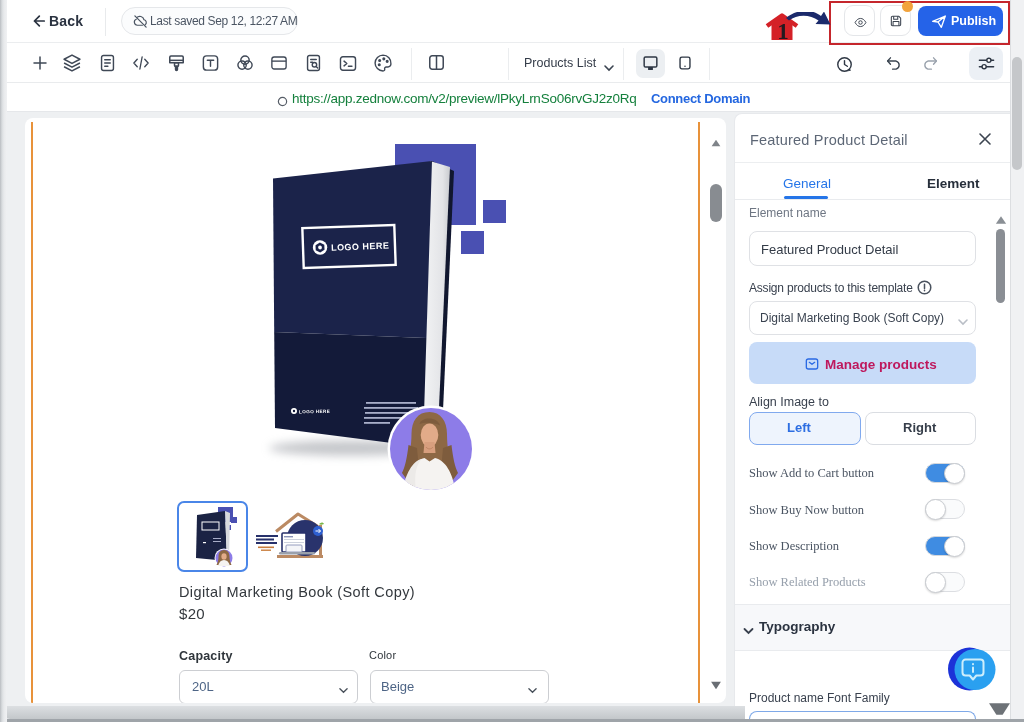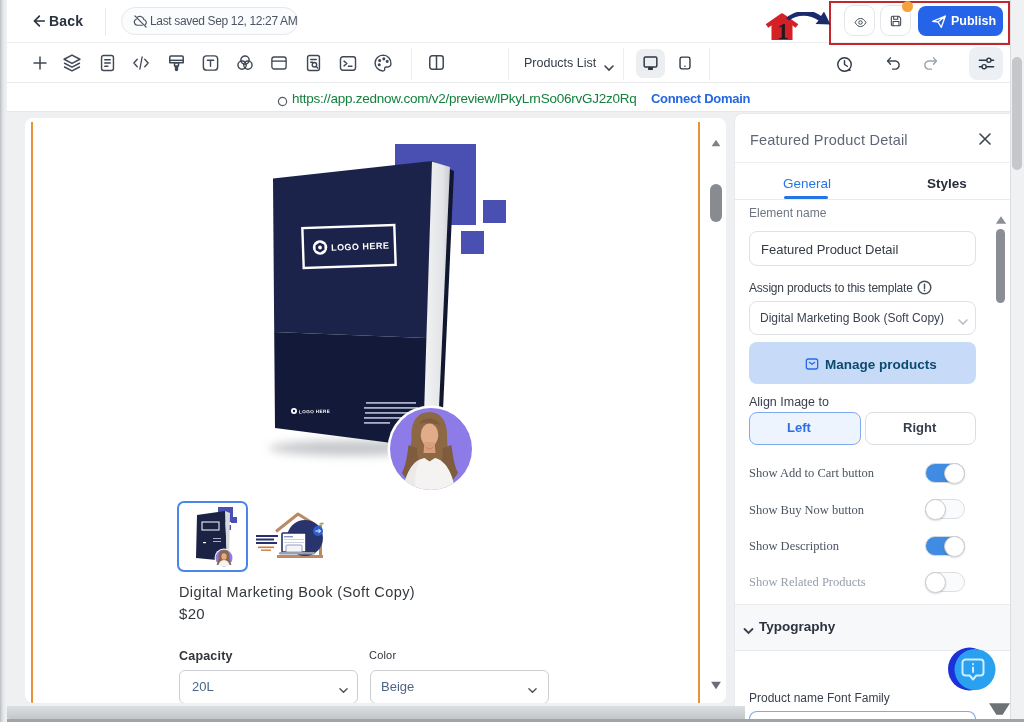--- a/index.html
+++ b/index.html
@@ -53,21 +53,21 @@
   #tabsty { left:192px; top:62px; font-size:13.5px; font-weight:700; color:#272f3b; }
   #tabund { left:49px; top:82px; width:44px; height:3px; background:#2575e8; border-radius:2px; }
   #pdiv2 { left:0; top:85px; width:276px; height:1px; background:#e9ebee; }
   #elname { left:14px; top:92px; font-size:12px; color:#6e7683; }
   #elinput { left:14px; top:117px; width:227px; height:35px; border:1px solid #dfe1e5; border-radius:8px; }
   #elinputtxt { left:26px; top:128px; font-size:13px; color:#333b47; }
   #assignlbl { left:14px; top:167px; font-size:12px; letter-spacing:-0.2px; font-weight:500; color:#39414e; }
   #prodsel { left:14px; top:187px; width:227px; height:34px; border:1px solid #dfe1e5; border-radius:8px; }
   #prodseltxt { left:25px; top:197px; font-size:12px; color:#3a4350; }
   #managebtn { left:14px; top:228px; width:227px; height:42px; background:#c7dbf8; border-radius:8px; }
-  #managetxt { left:90px; top:243px; font-size:13.5px; font-weight:700; color:#0c4a6e; }
+  #managetxt { left:90px; top:243px; font-size:13.5px; font-weight:700; color:#be185d; }
   #alignlbl { left:14px; top:281px; font-size:12.5px; font-weight:500; color:#39414e; }
   #leftbtn { left:14px; top:298px; width:112px; height:33px; background:#eef4fd; border:1.5px solid #80a9ee; border-radius:8px; }
   #leftbtntxt { left:52px; top:306px; font-size:13px; font-weight:700; color:#2d6ee2; }
   #rightbtn { left:130px; top:298px; width:111px; height:33px; background:#fff; border:1px solid #dadde2; border-radius:8px; }
   #rightbtntxt { left:168px; top:306px; font-size:13px; font-weight:700; color:#363e4a; }
   .togglbl { position:absolute; left:14px; font-size:12.5px; color:#4a5462;font-family:Liberation Serif, serif; }
   .track { position:absolute; left:190px; width:40px; height:20px; border-radius:10px; }
   .track.on { background:#3f8ce2; border:1px solid #d5d8dc; }
   .track.off { background:#fafbfc; border:1px solid #dcdee2; }
   .knob { position:absolute; top:-1.5px; width:21px; height:21px; background:#fff; border:1px solid #c9ccd1; border-radius:50%;
@@ -421,21 +421,21 @@
 
 <div class="abs" id="panel">
   <div class="abs" id="ptitle">Featured Product Detail</div>
   <div class="abs" style="left:243px;top:18px;">
     <svg width="14" height="14" viewBox="0 0 14 14">
         <path d="M2 2 L12 12 M12 2 L2 12" stroke="#3c4450" stroke-width="1.6" stroke-linecap="round"></path>
       </svg>
   </div>
   <div class="abs" id="pdiv1"></div>
   <div class="abs" id="tabgen">General</div>
-  <div class="abs" id="tabsty">Styles</div>
+  <div class="abs" id="tabsty">Element</div>
   <div class="abs" id="tabund"></div>
   <div class="abs" id="pdiv2"></div>
   <div class="abs" id="elname">Element name</div>
   <div class="abs" id="elinput"></div>
   <div class="abs" id="elinputtxt">Featured Product Detail</div>
   <div class="abs" id="assignlbl">Assign products to this template</div>
   <div class="abs" style="left:182px;top:166px;">
     <svg width="15" height="15" viewBox="0 0 16 16">
         <circle cx="8" cy="8" r="6.7" stroke="#4a525e" stroke-width="1.6" fill="none"></circle>
         <path d="M8 4.5 V9 M8 10.8 V11.5" stroke="#4a525e" stroke-width="1.6" stroke-linecap="round"></path>

